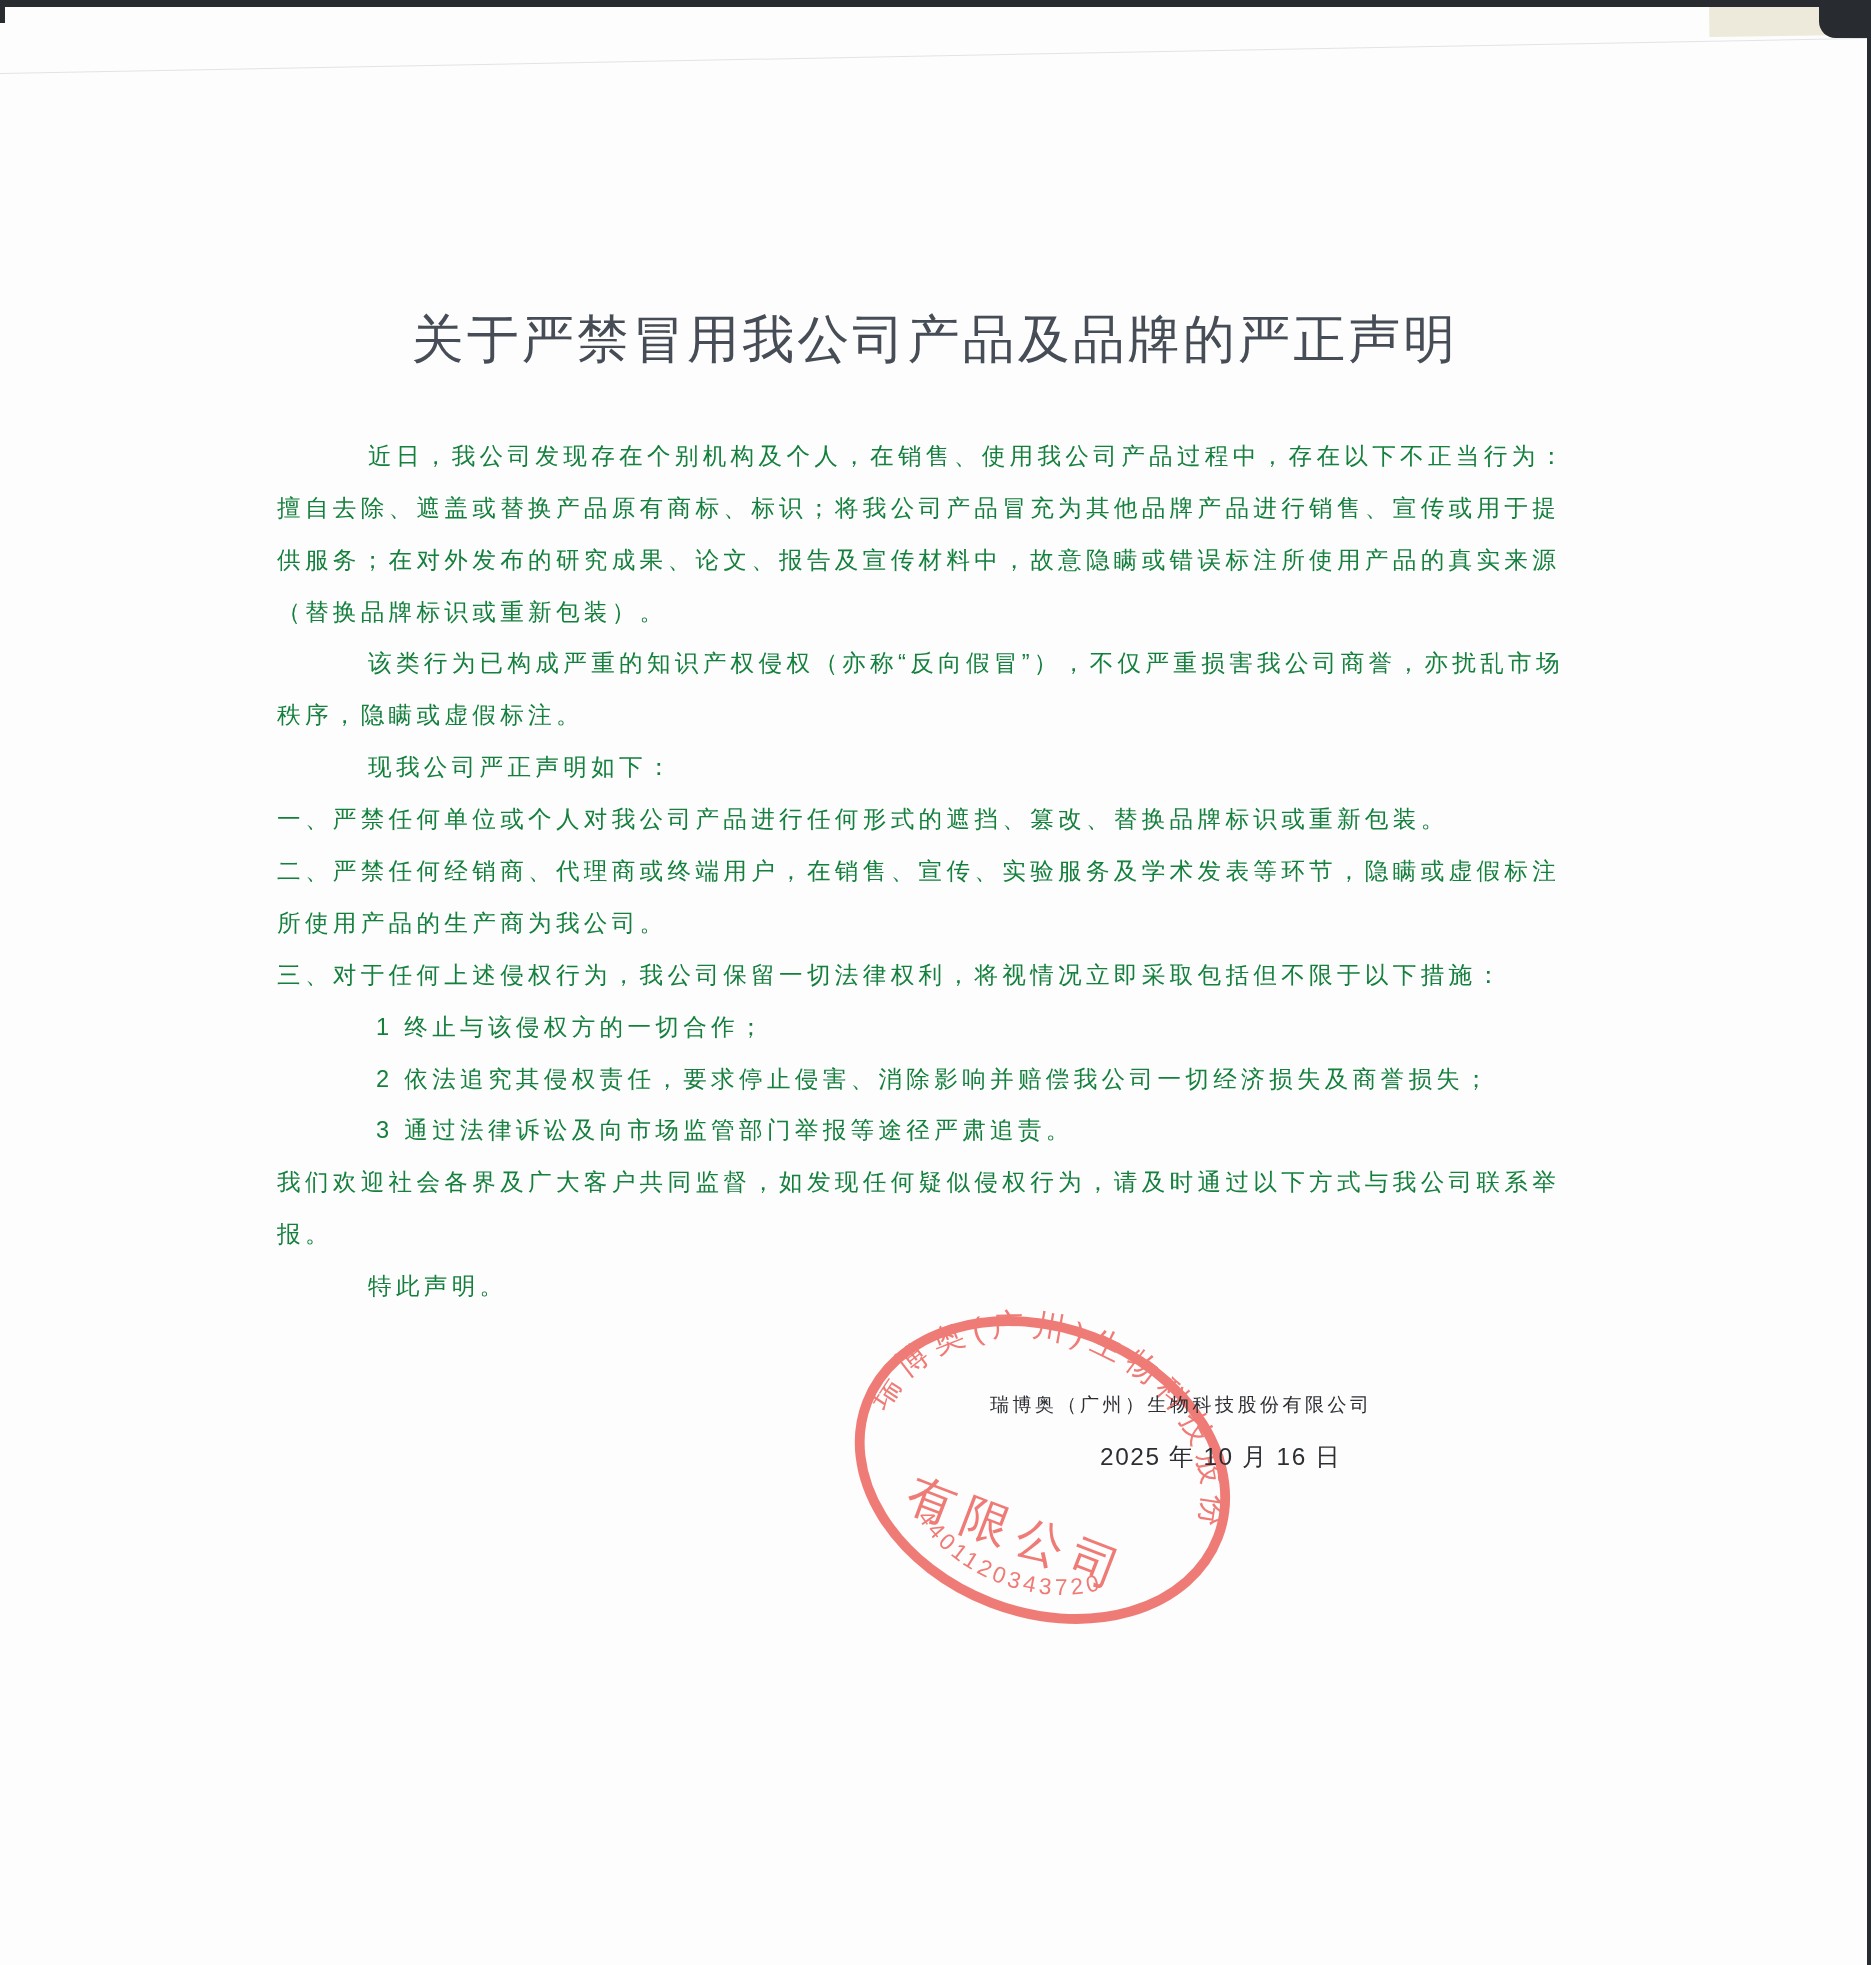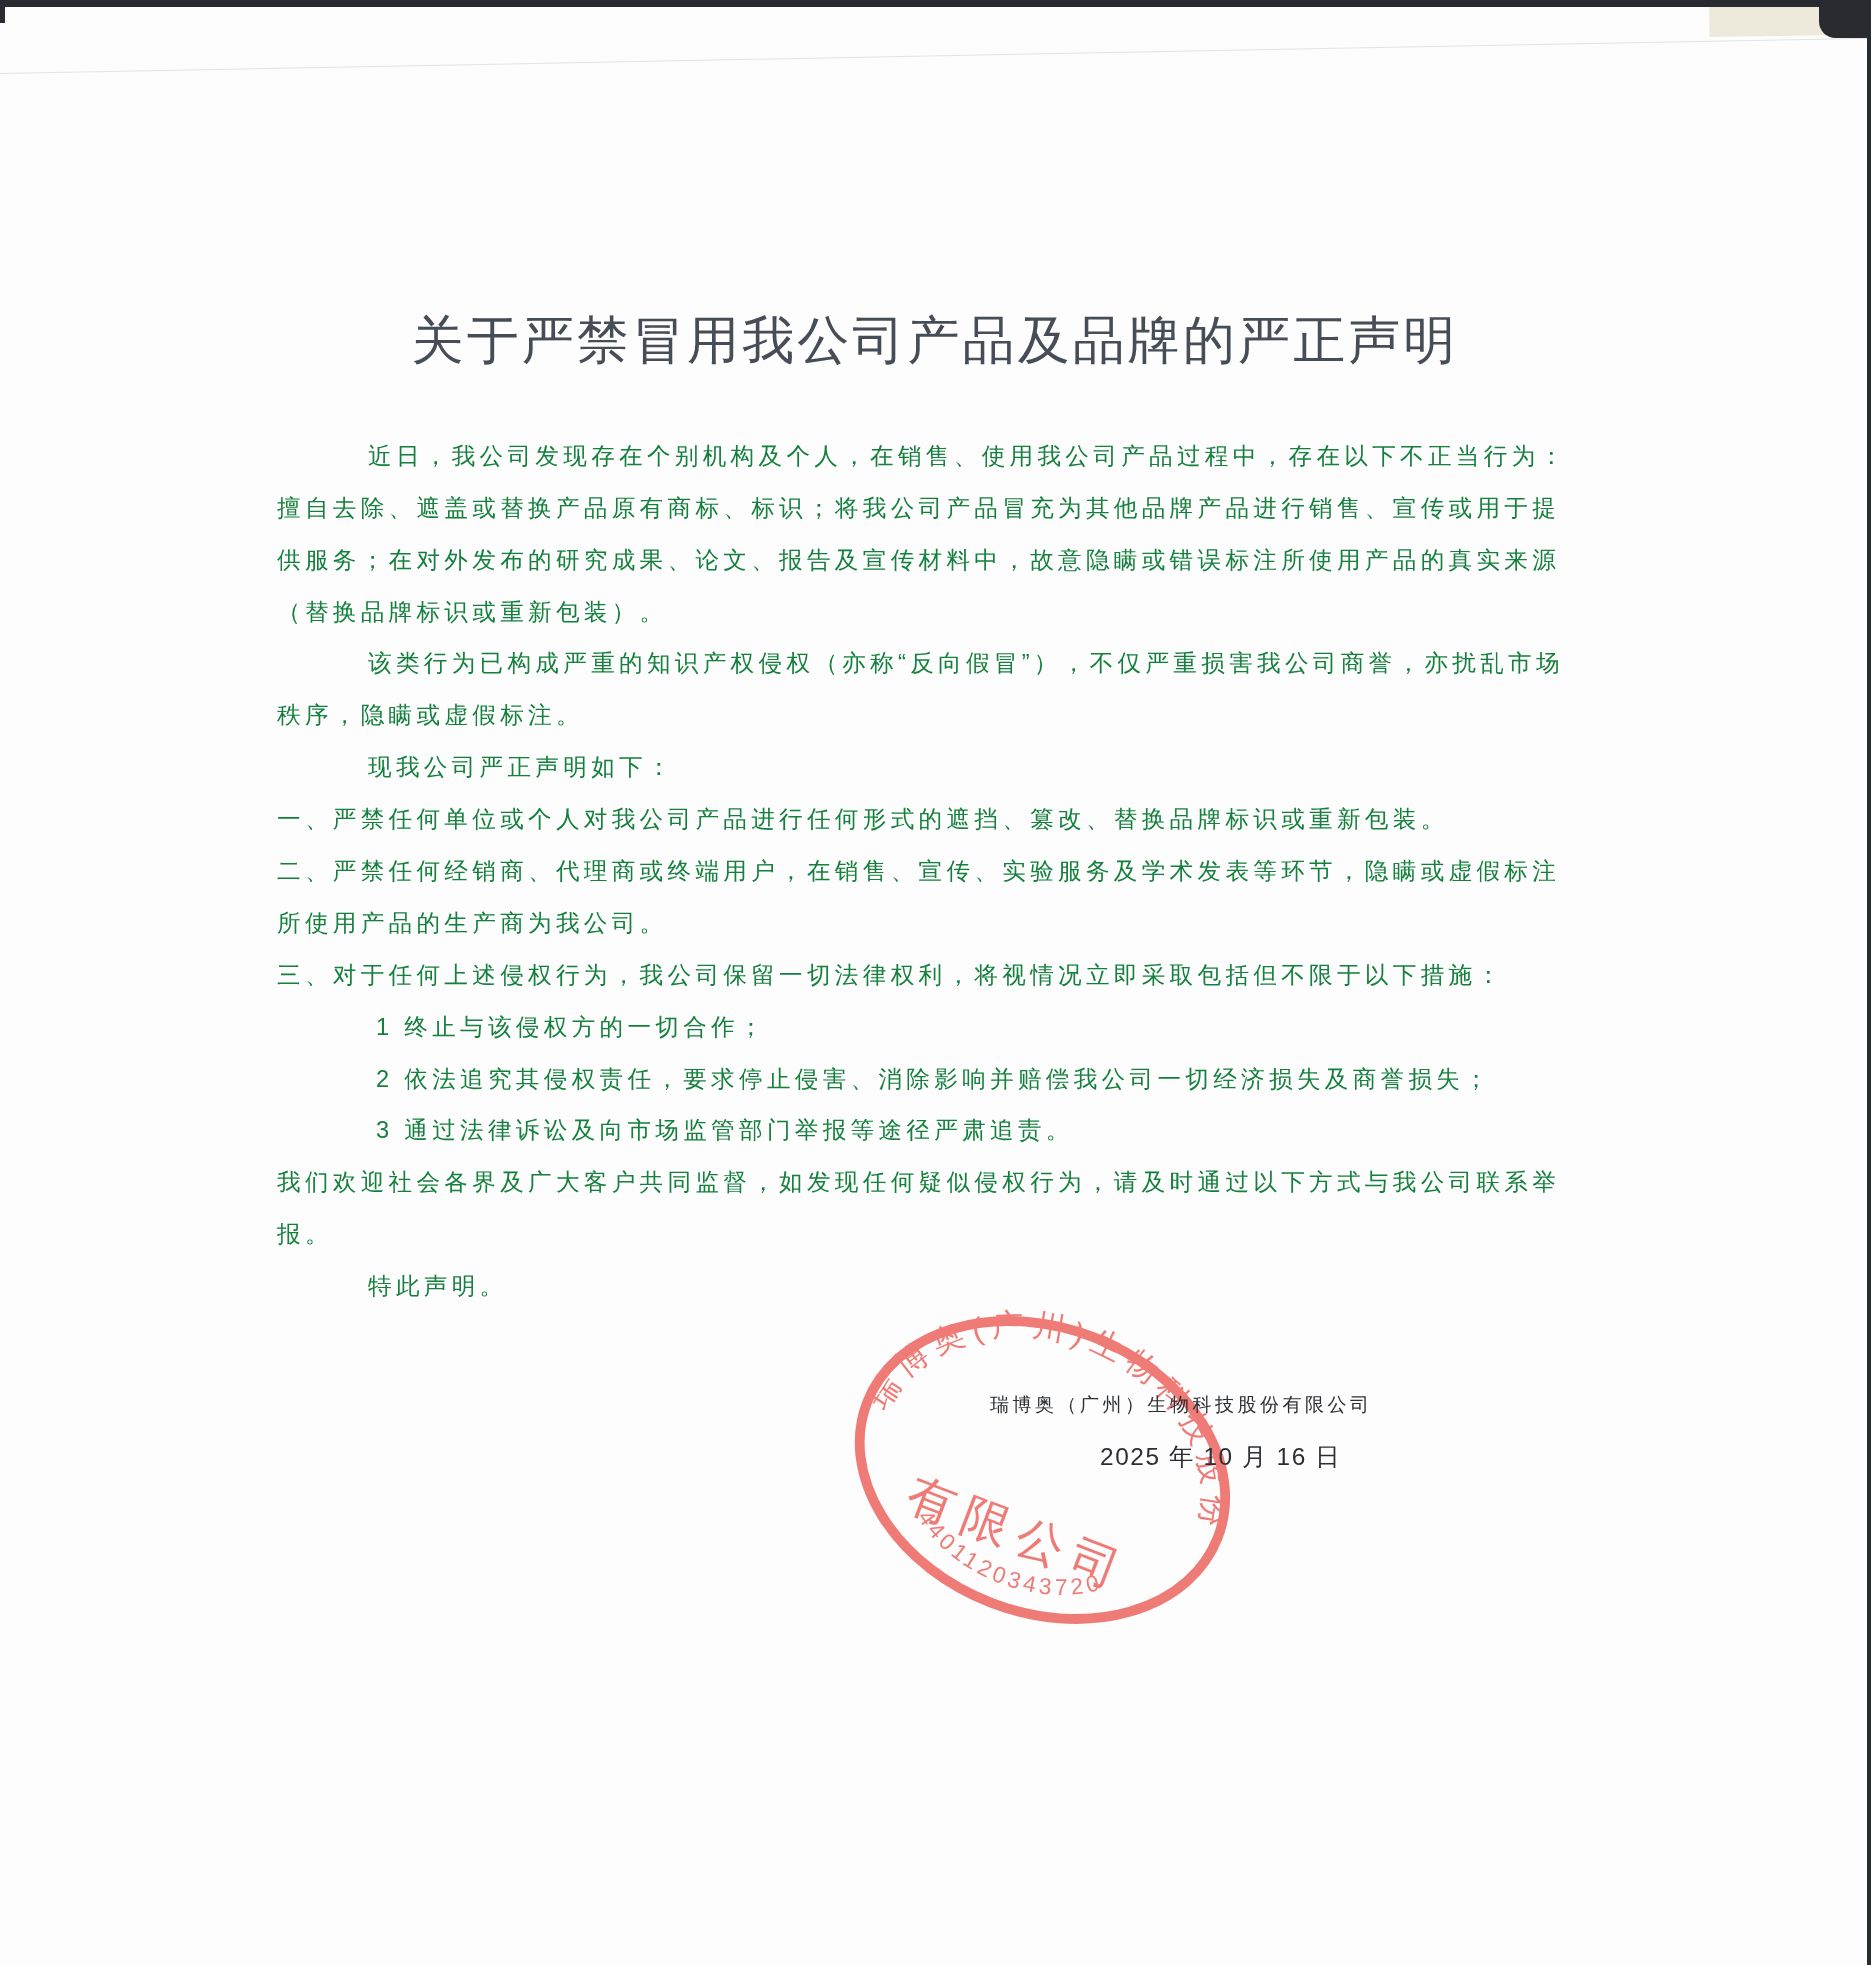--- a/index.html
+++ b/index.html
@@ -15,21 +15,21 @@
     transform:rotate(-0.8deg);transform-origin:left top;z-index:5;}
   .corner-block{position:absolute;left:1819px;top:0;width:53px;height:38px;background:#282b2f;
     border-bottom-left-radius:16.5px;z-index:7;}
   .right-strip{position:absolute;left:1867px;top:0;width:5.1px;height:2647px;background:#282b2f;z-index:7;}
   .page-edge-line{position:absolute;left:0;top:73px;width:1872px;height:0;
     border-top:1.2px solid #e2e3e6;transform:rotate(-1.08deg);transform-origin:left center;z-index:1;}
   
   .title{
     position:absolute;left:255px;top:309px;width:1360px;
     text-align:center;font-size:52px;line-height:1.2;letter-spacing:3.1px;
-    color:#474d56;font-weight:500;white-space:nowrap;z-index:3;
+    color:#474d56;font-weight:500;white-space:nowrap;z-index:3;font-family:Liberation Serif, serif;
   }
   .bodytext{position:absolute;left:277px;top:0;width:1321px;z-index:3;}
   .line{
     position:absolute;left:0;width:1321px;
     font-size:23.6px;line-height:52px;letter-spacing:4.3px;
     color:#15803d;white-space:nowrap;
   }
   .ind{padding-left:91px;}
   .item{padding-left:99px;}
   .l1{top:430px;}  .l2{top:482px;}  .l3{top:534px;}  .l4{top:586px;}

